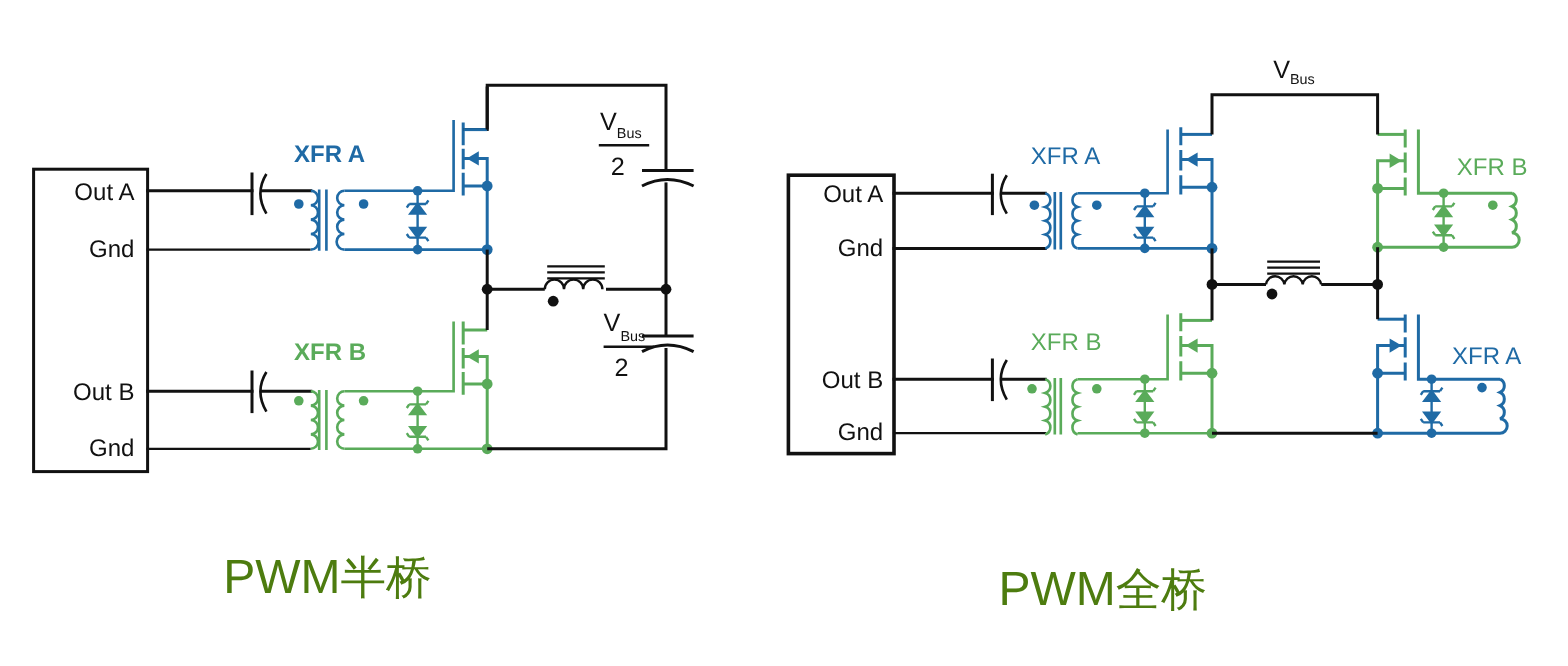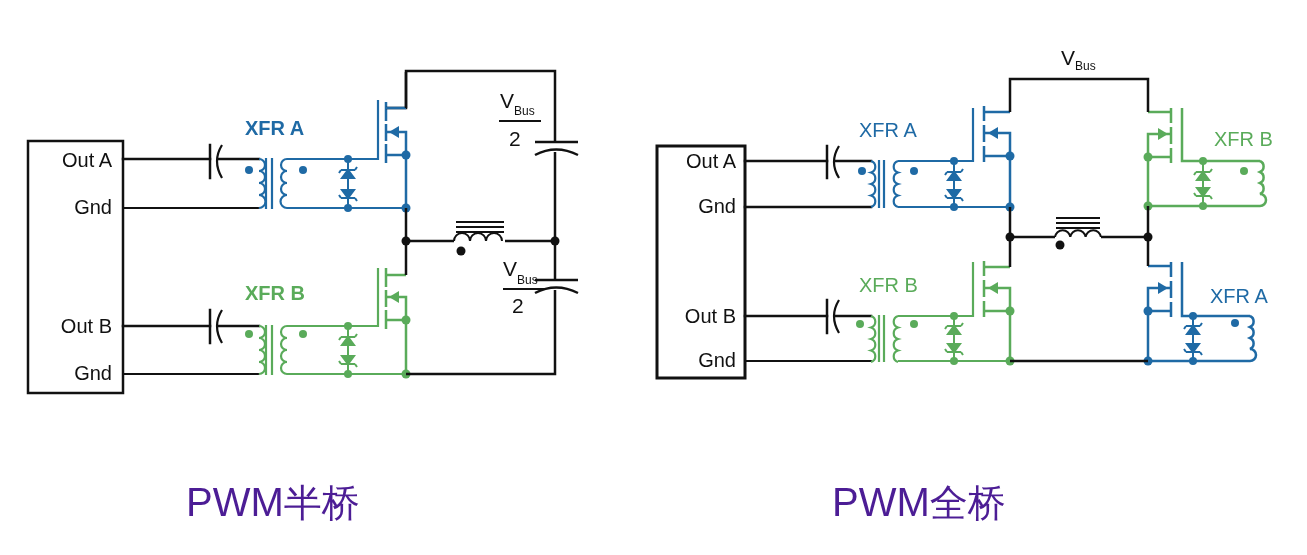--- a/index.html
+++ b/index.html
@@ -3,21 +3,21 @@
 <meta charset="utf-8">
 <style>
   html, body { margin:0; padding:0; background:#ffffff; }
   body { width:1307px; height:555px; position:relative; overflow:hidden; font-family:"Liberation Sans", sans-serif; }
   svg { position:absolute; left:0; top:0; }
   .lbl { font-family:"Liberation Sans", sans-serif; font-size:20px; fill:#111; }
   .xfr { font-family:"Liberation Sans", sans-serif; font-size:20px; }
   .xfr-bold { font-weight:bold; }
   .vbus { font-family:"Liberation Sans", sans-serif; font-size:21px; fill:#111; }
   .vbus-sub { font-family:"Liberation Sans", sans-serif; font-size:12px; fill:#111; }
-  .title { position:absolute; top:478px; font-family:"Liberation Sans", sans-serif; font-size:40px; color:#4c1d95; letter-spacing:0px; }
+  .title { position:absolute; top:456px; font-family:"Liberation Sans", sans-serif; font-size:40px; color:#4d7c0f; letter-spacing:0px; }
   .title-cn { font-family:"DejaVu Serif", serif; font-size:38px; }
   .wire { fill:none; stroke-linecap:square; }
 </style>
 </head>
 <body>
 
 <svg width="1307" height="555" viewBox="0 0 1307 555">
   <defs>
     
   </defs>
@@ -289,15 +289,15 @@
     <g>
       <text class="vbus" x="1061" y="65">V</text>
       <text class="vbus-sub" x="1075" y="70">Bus</text>
     </g>
   </g>
 </svg>
 
 <div class="title" style="left:186px;">
   <span>PWM</span><span class="title-cn">半桥</span>
 </div>
-<div class="title" style="left:832px;">
+<div class="title" style="left:832px;margin-top:10px;">
   <span>PWM</span><span class="title-cn">全桥</span>
 </div>
 
 </body></html>

